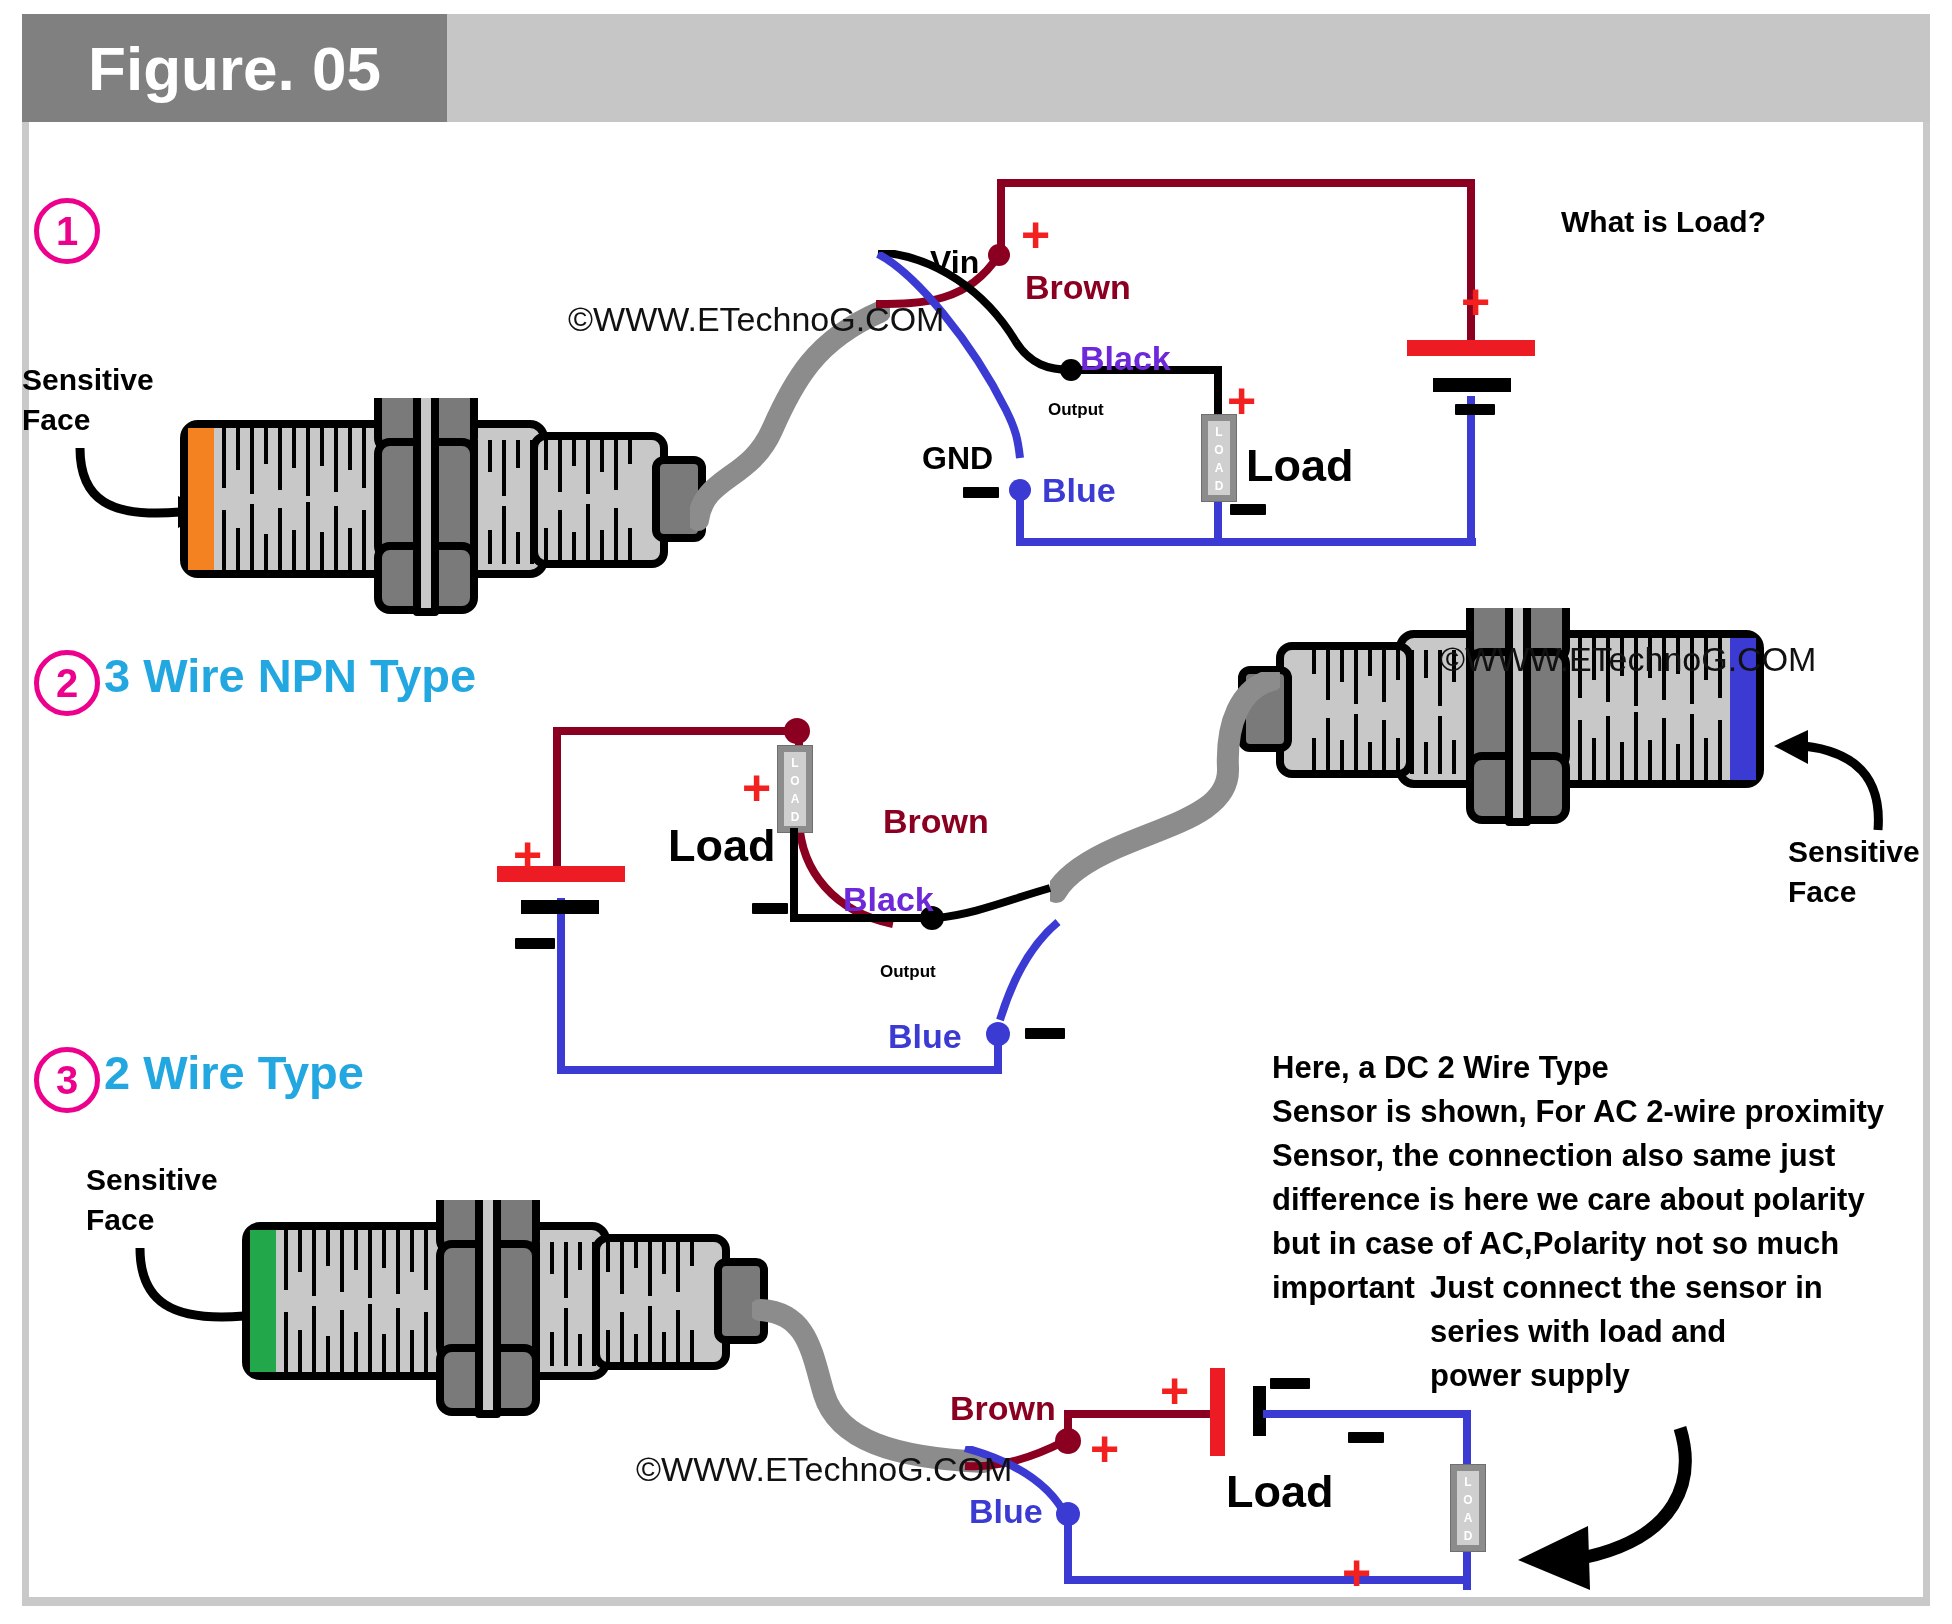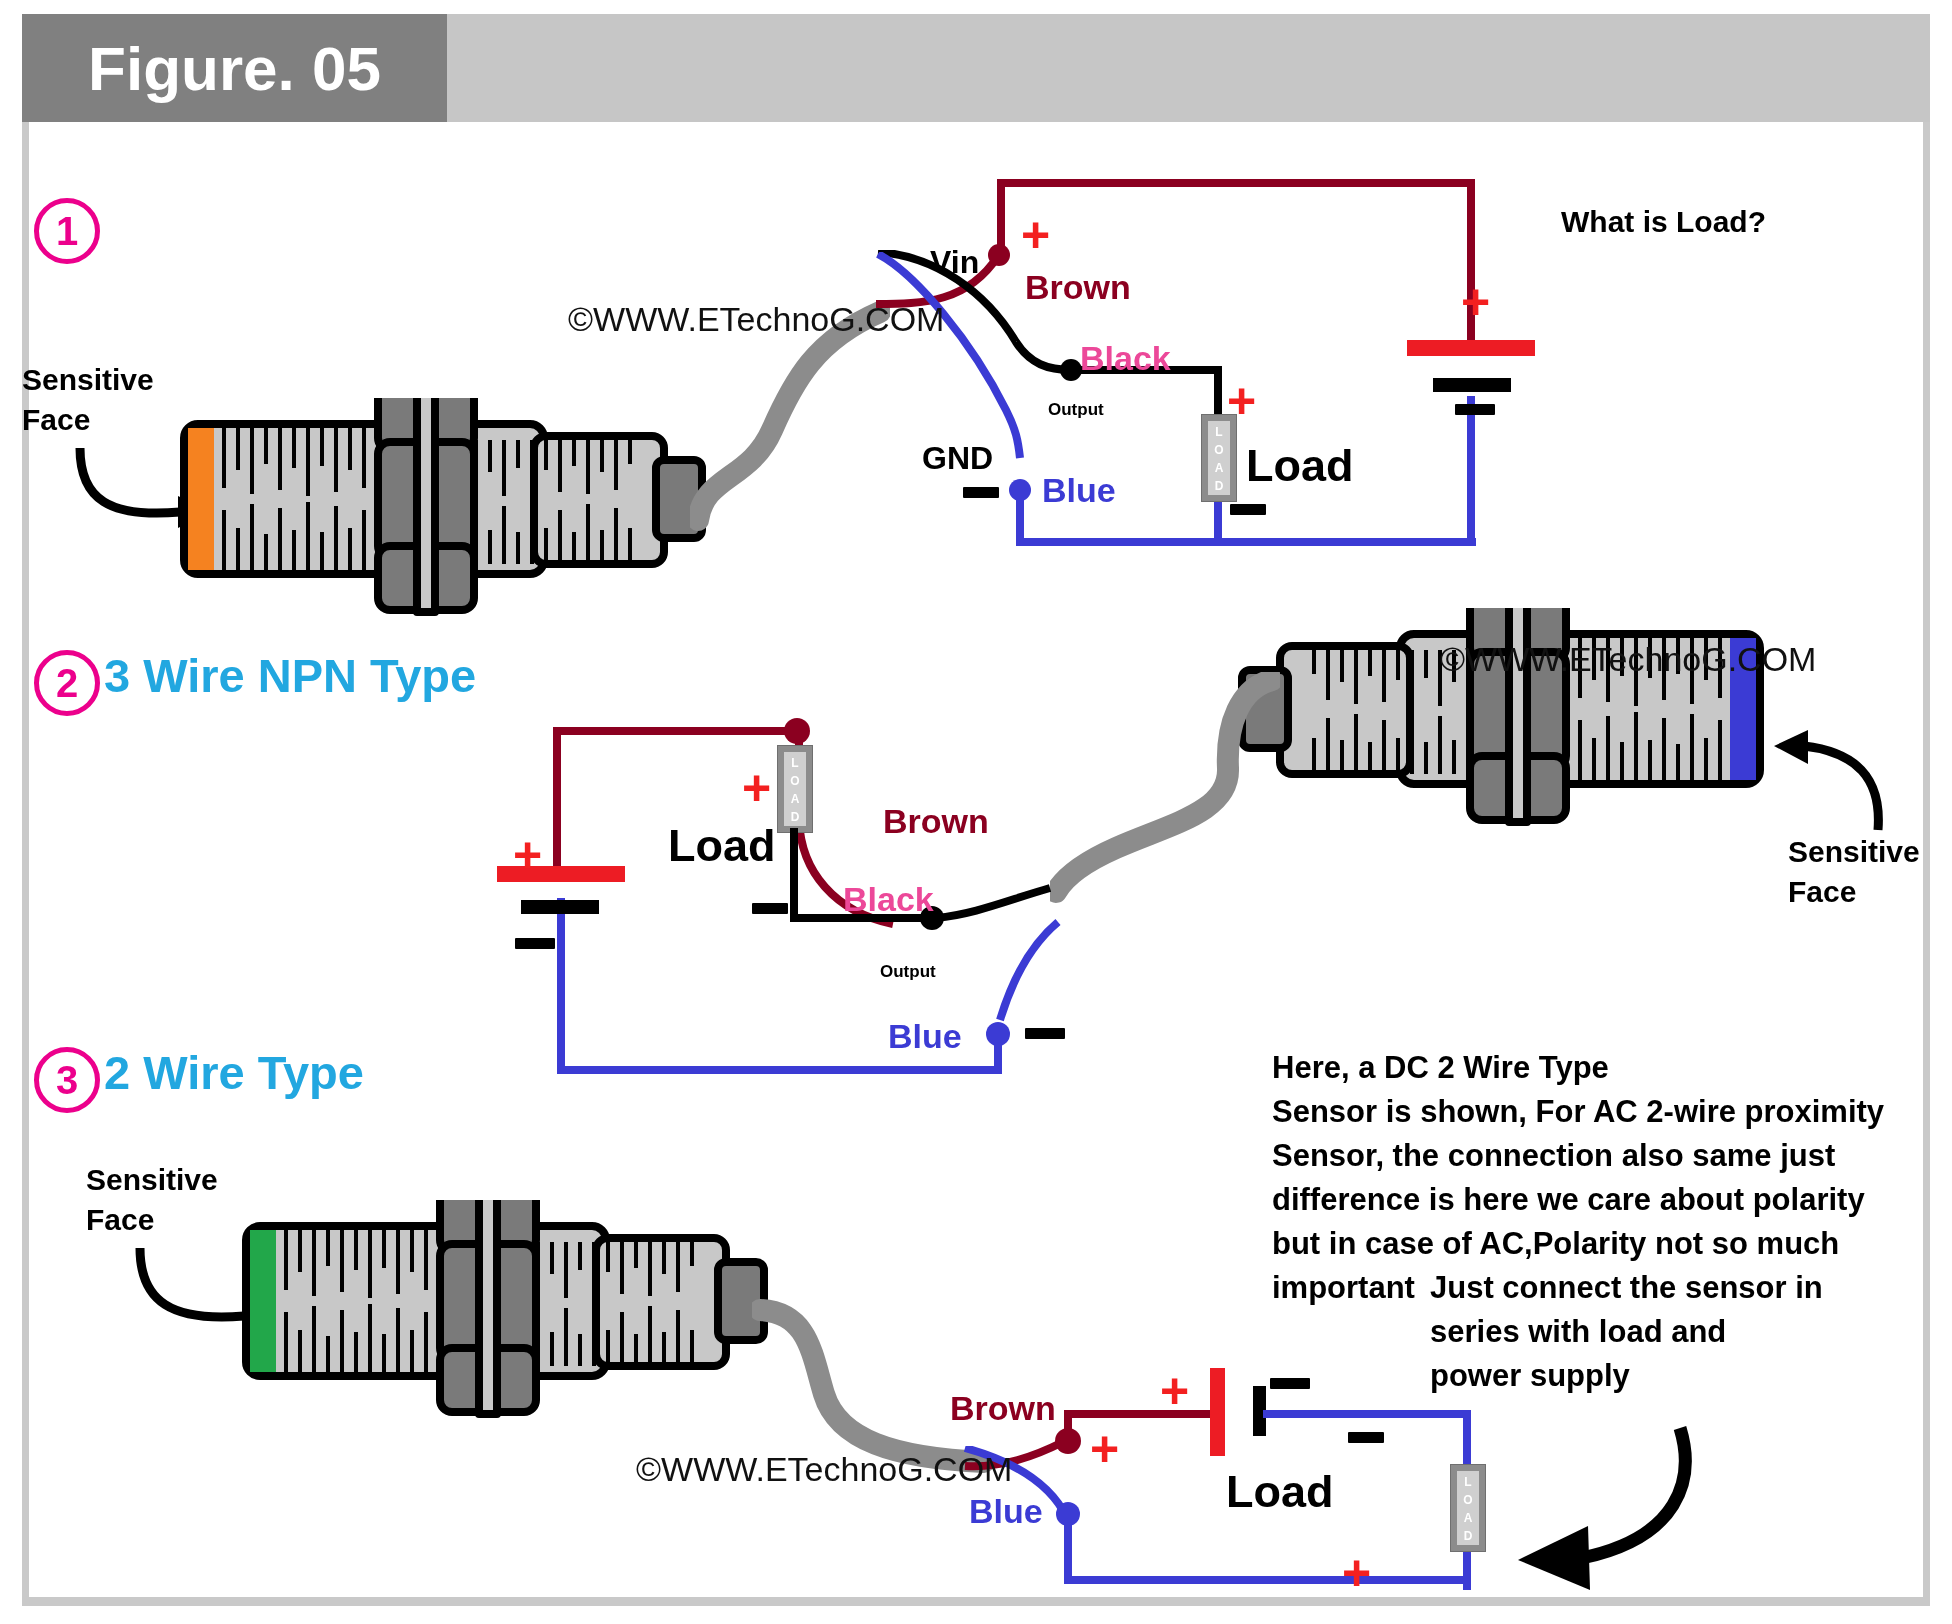--- a/index.html
+++ b/index.html
@@ -27,21 +27,21 @@
            justify-content:center;line-height:1;}
   .sec-title{position:absolute;color:#22a7e0;font-size:47px;font-weight:bold;white-space:nowrap;
              font-family:"Liberation Sans","DejaVu Sans",sans-serif;}
 
   
   .lbl{position:absolute;white-space:nowrap;font-weight:bold;color:#000;
        font-family:"Liberation Sans","DejaVu Sans",sans-serif;}
   .lbl-sens{font-size:30px;line-height:40px;}
   .lbl-brown{color:#8b0020;font-size:34px;font-weight:bold;}
   .lbl-blue{color:#3b3bd4;font-size:34px;font-weight:bold;}
-  .lbl-black{color:#ec4899;font-size:34px;font-weight:bold;}
+  .lbl-black{color:#6d28d9;font-size:34px;font-weight:bold;}
   .lbl-vin{color:#000;font-size:32px;font-weight:bold;}
   .lbl-out{color:#000;font-size:17px;font-weight:bold;}
   .lbl-load{color:#000;font-size:45px;font-weight:bold;}
   .wm{position:absolute;white-space:nowrap;color:#111;font-size:34px;
       font-family:"Liberation Sans","DejaVu Sans",sans-serif;}
 
   .note-h{position:absolute;font-size:30px;font-weight:bold;color:#000;white-space:nowrap;}
   .note-b{position:absolute;font-size:25px;font-weight:bold;color:#000;line-height:30px;}
   .note-c{position:absolute;font-size:31px;font-weight:bold;color:#000;line-height:44px;}
 

